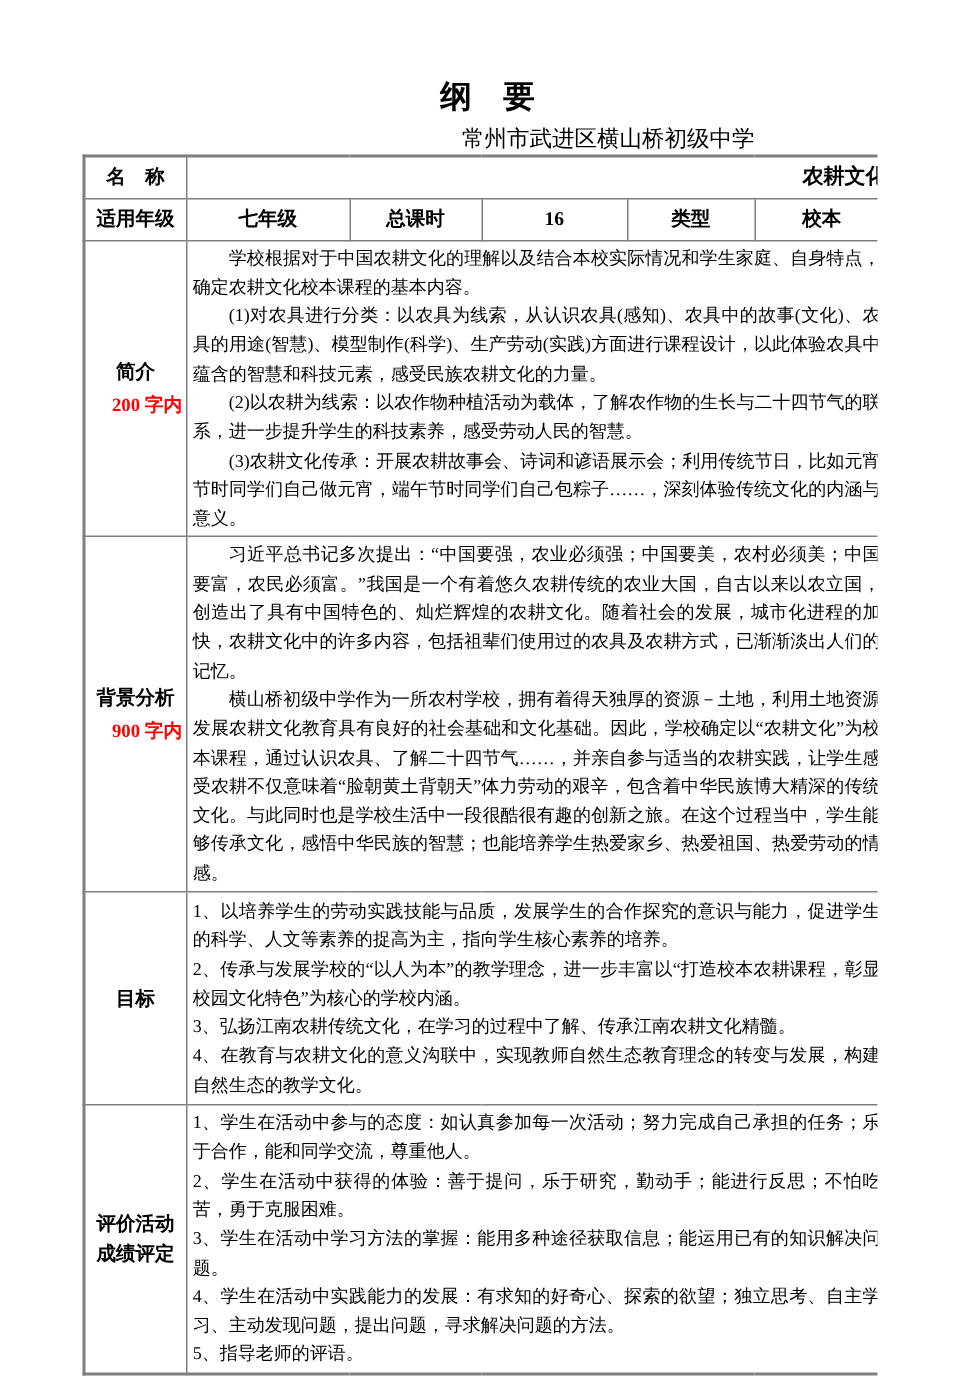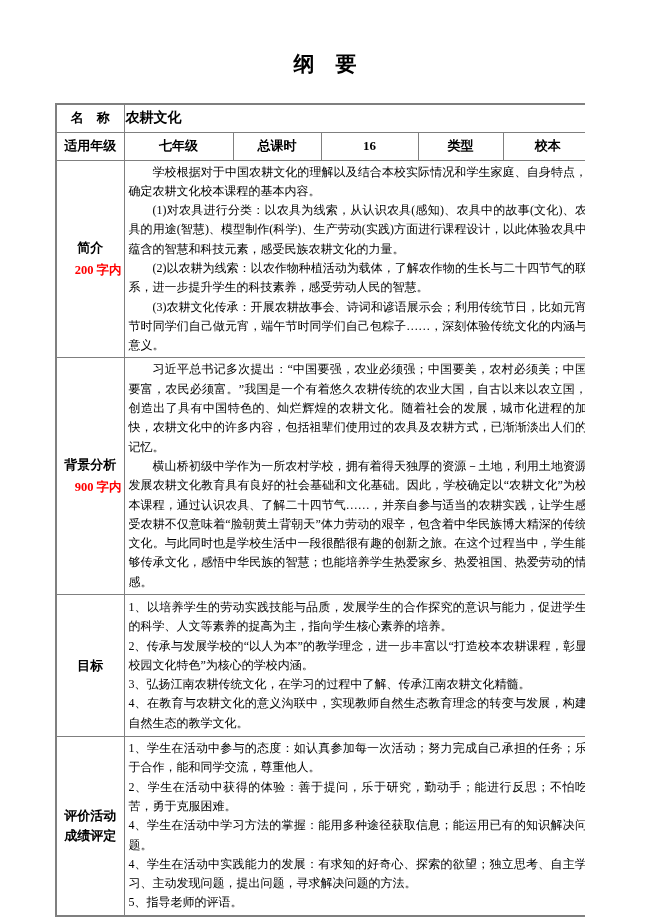--- a/index.html
+++ b/index.html
@@ -41,21 +41,21 @@
     text-align:center;
     font-size:13px;font-weight:bold;
     line-height:20px;
     padding:0 2px;
   }
   td.hdr{
     text-align:center;
     font-size:13px;font-weight:bold;margin-left:48px;
   }
   td.name-val{
-    text-align:left;
+    text-align:right;
     font-size:14px;font-weight:bold;
   }
   .limit{
     color:#ff0000;
     font-size:12.5px;font-weight:bold;
     margin-top:2px;
     text-align:right;
   }
   td.content{
     vertical-align:top;
@@ -67,20 +67,21 @@
   td.content p{margin:0;}
   td.content p.indent{text-indent:2em;}
 </style>
 </head>
 <body>
 
 <div class="page">
 
   <div class="doc-title">纲　要</div>
 
+  <div class="school">常州市武进区横山桥初级中学</div>
 
   <table class="outline">
     <colgroup>
       <col style="width:68px">
       <col style="width:109px">
       <col style="width:88px">
       <col style="width:97px">
       <col style="width:85px">
       <col style="width:90px">
     </colgroup>
@@ -135,21 +136,21 @@
     </tr>
 
     <tr class="r6">
       <td class="lbl">
         <div>评价活动</div>
         <div>成绩评定</div>
       </td>
       <td class="content" colspan="5">
         <p>1、学生在活动中参与的态度：如认真参加每一次活动；努力完成自己承担的任务；乐于合作，能和同学交流，尊重他人。</p>
         <p>2、学生在活动中获得的体验：善于提问，乐于研究，勤动手；能进行反思；不怕吃苦，勇于克服困难。</p>
-        <p>4、学生在活动中学习方法的掌握：能用多种途径获取信息；能运用已有的知识解决问题。</p>
+        <p>3、学生在活动中学习方法的掌握：能用多种途径获取信息；能运用已有的知识解决问题。</p>
         <p>4、学生在活动中实践能力的发展：有求知的好奇心、探索的欲望；独立思考、自主学习、主动发现问题，提出问题，寻求解决问题的方法。</p>
         <p>5、指导老师的评语。</p>
       </td>
     </tr>
   </tbody>
     </table>
 
 </div>
 
 </body></html>

